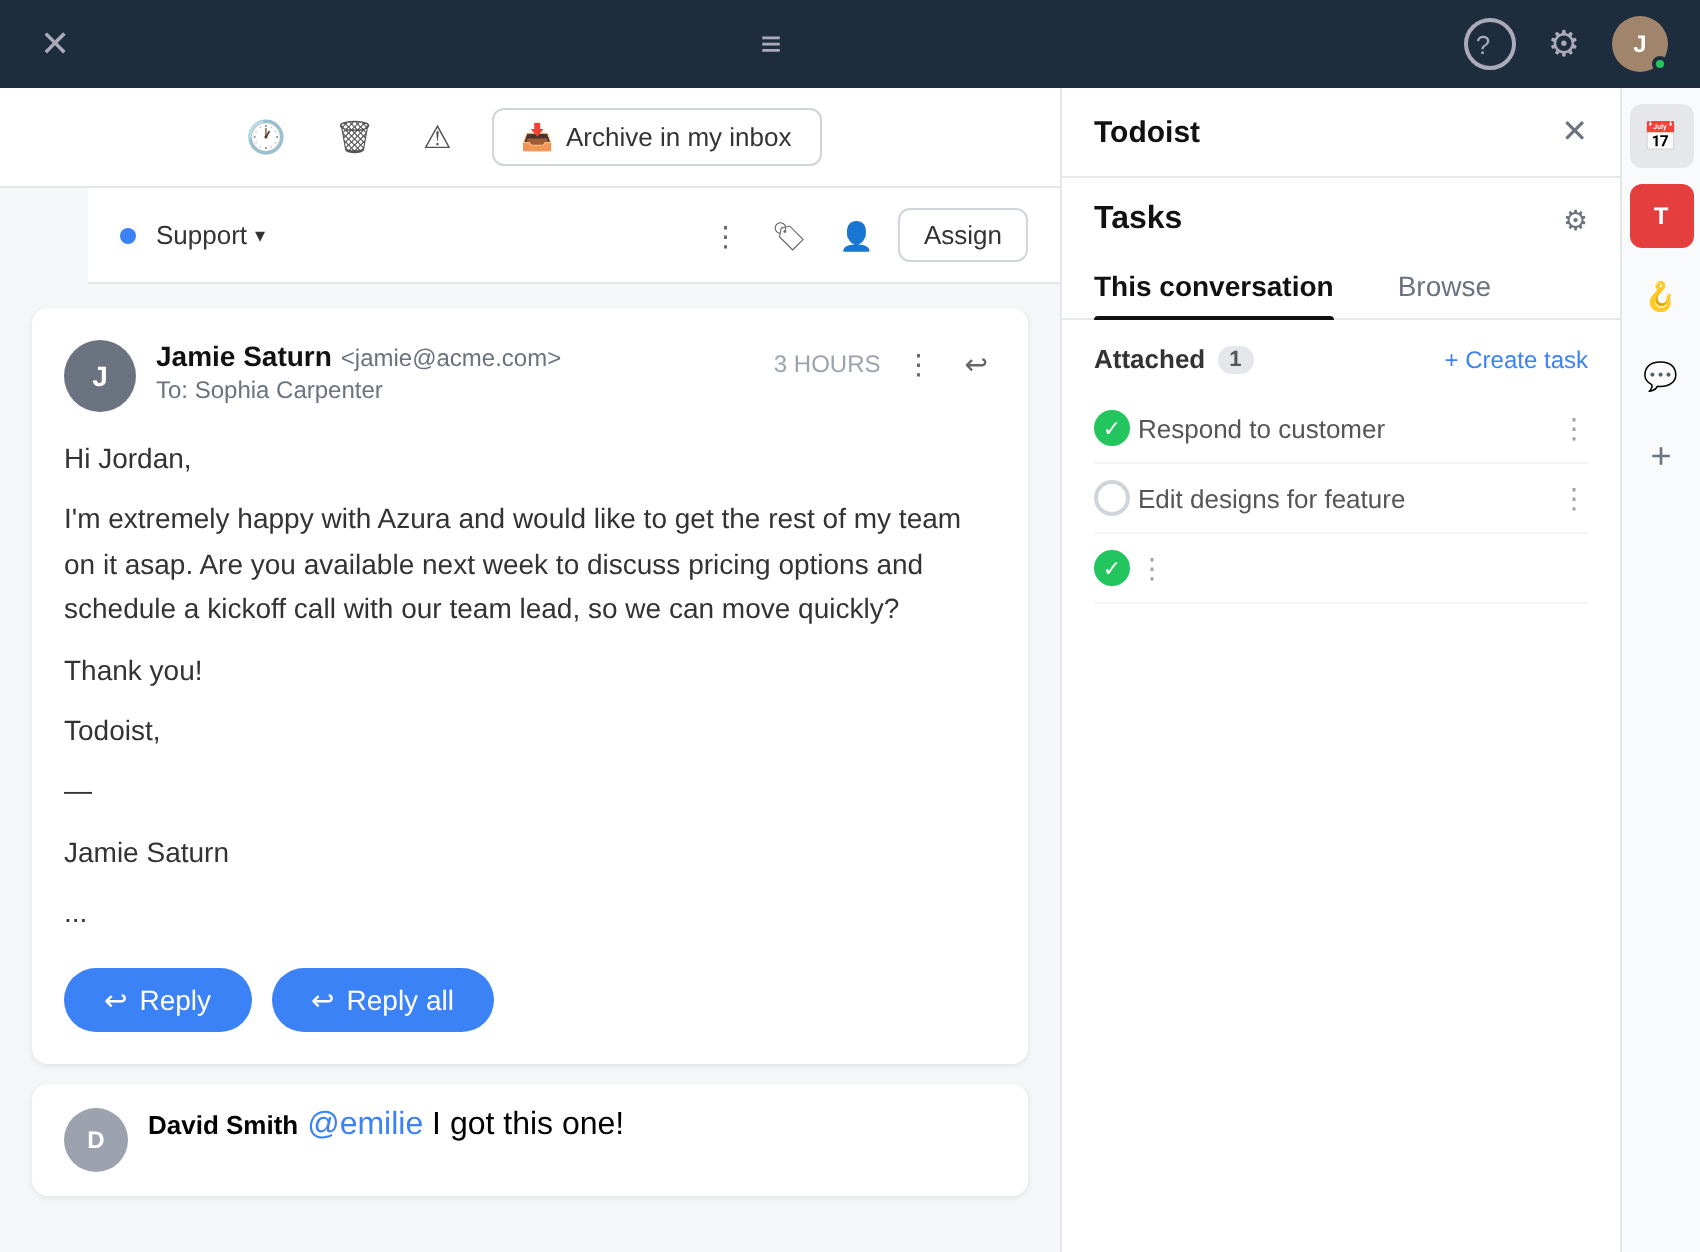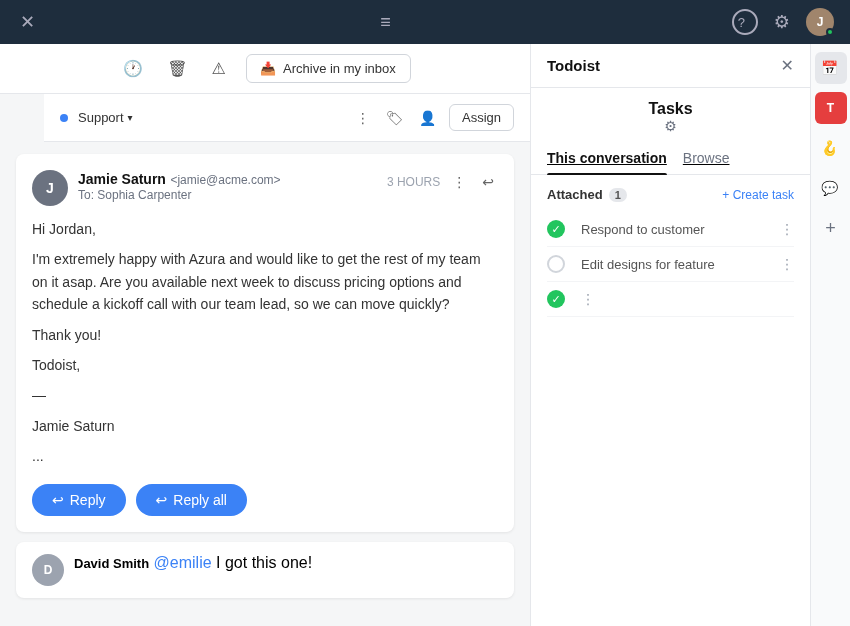--- a/index.html
+++ b/index.html
@@ -185,34 +185,31 @@
       align-items: center;
       justify-content: space-between;
       border-bottom: 1px solid #e5e7eb;
     }
     .todoist-title { font-size: 15px; font-weight: 600; color: #111; }
     .todoist-close { background: none; border: none; cursor: pointer; font-size: 16px; color: #6b7280; }
 
     .tasks-header {
       padding: 12px 16px 0;
       display: flex;
-      align-items: center;
       justify-content: space-between;
-      flex-direction: column;
     }
     .tasks-title { font-size: 16px; font-weight: 700; color: #111; }
     .tasks-gear { background: none; border: none; cursor: pointer; color: #6b7280; font-size: 14px; }
 
     .tasks-tabs {
       padding: 0 16px;
       display: flex;
-      gap: 16px;
+      gap: 32px;
       border-bottom: 1px solid #e5e7eb;
       margin-top: 8px;
-      text-decoration: underline;
     }
     .tasks-tab {
       padding: 8px 0;
       font-size: 14px;
       color: #6b7280;
       cursor: pointer;
       border: none;
       background: none;
       position: relative;
     }
@@ -238,21 +235,21 @@
       justify-content: space-between;
       margin-bottom: 10px;
     }
     .attached-label { font-size: 13px; font-weight: 600; color: #333; display: flex; align-items: center; gap: 6px; }
     .attached-count { background: #e5e7eb; border-radius: 10px; padding: 1px 6px; font-size: 11px; color: #555; }
     .create-task-btn { background: none; border: none; cursor: pointer; color: #3b82f6; font-size: 12px; font-weight: 500; }
 
     .task-item {
       display: flex;
       align-items: center;
-      gap: 16px;
+      gap: 4px;
       padding: 8px 0;
       border-bottom: 1px solid #f3f4f6;
     }
     .task-check-done { width: 18px; height: 18px; border-radius: 50%; background: #22c55e; display: flex; align-items: center; justify-content: center; flex-shrink: 0; }
     .task-check-done::after { content: '✓'; color: white; font-size: 11px; }
     .task-check-empty { width: 18px; height: 18px; border-radius: 50%; border: 2px solid #d1d5db; flex-shrink: 0; }
     .task-label { flex: 1; font-size: 13px; color: #555; }
     .task-menu { background: none; border: none; cursor: pointer; color: #9ca3af; font-size: 14px; }
 
     .right-sidebar {

